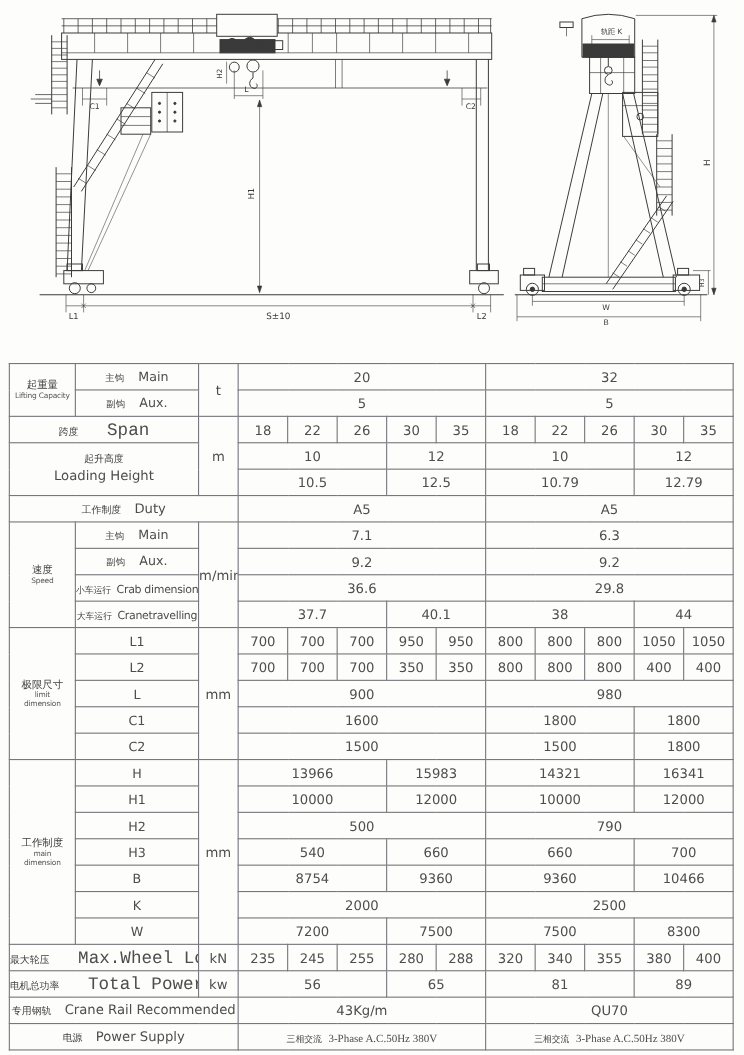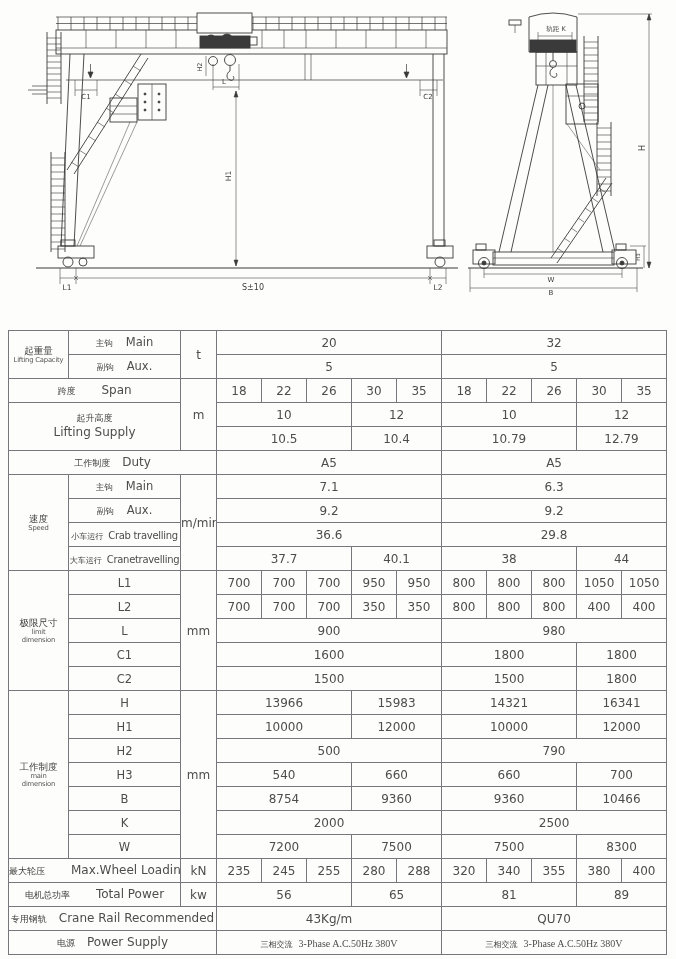--- a/index.html
+++ b/index.html
@@ -16,21 +16,21 @@
   td.grp .zh{font-size:9.5px;color:#3f3f3f;}
   td.grp .en{font-size:6.8px;letter-spacing:-0.2px;color:#555;}
   td.lbl{text-align:left;padding-left:11px;}
   td.lbl .zh{font-size:8.5px;margin-right:13px;color:#3f3f3f;}
   td.lbl .en{font-size:11.5px;}
   td.cn4{padding-left:5px;}
   td.cn4 .zh{margin-right:5px;font-size:8px;}
   td.cn4 .en{font-size:10px;letter-spacing:-0.3px;}
   td.lblwide{text-align:left;padding-left:12px;}
   td.lblwide .zh{font-size:9px;margin-right:26px;color:#3f3f3f;}
-  td.lblwide .en{font-size:12px;}
+  td.lblwide .en{font-size:16px;font-family:Liberation Mono, monospace;}
   td.lblfull{text-align:left;padding-left:14px;}
   td.lblfull .zh{font-size:9px;margin-right:12px;color:#3f3f3f;}
   td.lblfull .en{font-size:12px;}
   td.lblstack{text-align:center;line-height:1.25;}
   td.lblstack .zh{font-size:9px;color:#3f3f3f;}
   td.lblstack .en{font-size:12px;}
   td.pw .zh{font-size:8px;margin-right:6px;color:#3f3f3f;}
   td.pw .en{font-size:10px;font-family:Liberation Serif, serif;}
 </style>
 </head>
@@ -241,30 +241,30 @@
           <td>35</td>
           <td>18</td>
           <td>22</td>
           <td>26</td>
           <td>30</td>
           <td>35</td>
         </tr>
         <tr>
           <td colspan="2" rowspan="2" class="lblstack">
             <div class="zh">起升高度</div>
-            <div class="en">Lifting Supply</div>
+            <div class="en">Loading Height</div>
           </td>
           <td colspan="3">10</td>
           <td colspan="2">12</td>
           <td colspan="3">10</td>
           <td colspan="2">12</td>
         </tr>
         <tr>
           <td colspan="3">10.5</td>
-          <td colspan="2">10.4</td>
+          <td colspan="2">12.5</td>
           <td colspan="3">10.79</td>
           <td colspan="2">12.79</td>
         </tr>
         <tr>
           <td colspan="3" class="lblfull"><span class="zh">工作制度</span><span class="en">Duty</span></td>
           <td colspan="5">A5</td>
           <td colspan="5">A5</td>
         </tr>
         <tr>
           <td rowspan="4" class="grp">
@@ -275,21 +275,21 @@
           <td rowspan="4" class="unit">m/min</td>
           <td colspan="5">7.1</td>
           <td colspan="5">6.3</td>
         </tr>
         <tr>
           <td class="lbl"><span class="zh">副钩</span><span class="en">Aux.</span></td>
           <td colspan="5">9.2</td>
           <td colspan="5">9.2</td>
         </tr>
         <tr>
-          <td class="lbl cn4"><span class="zh">小车运行</span><span class="en">Crab travelling</span></td>
+          <td class="lbl cn4"><span class="zh">小车运行</span><span class="en">Crab dimension</span></td>
           <td colspan="5">36.6</td>
           <td colspan="5">29.8</td>
         </tr>
         <tr>
           <td class="lbl cn4"><span class="zh">大车运行</span><span class="en">Cranetravelling</span></td>
           <td colspan="3">37.7</td>
           <td colspan="2">40.1</td>
           <td colspan="3">38</td>
           <td colspan="2">44</td>
         </tr>

